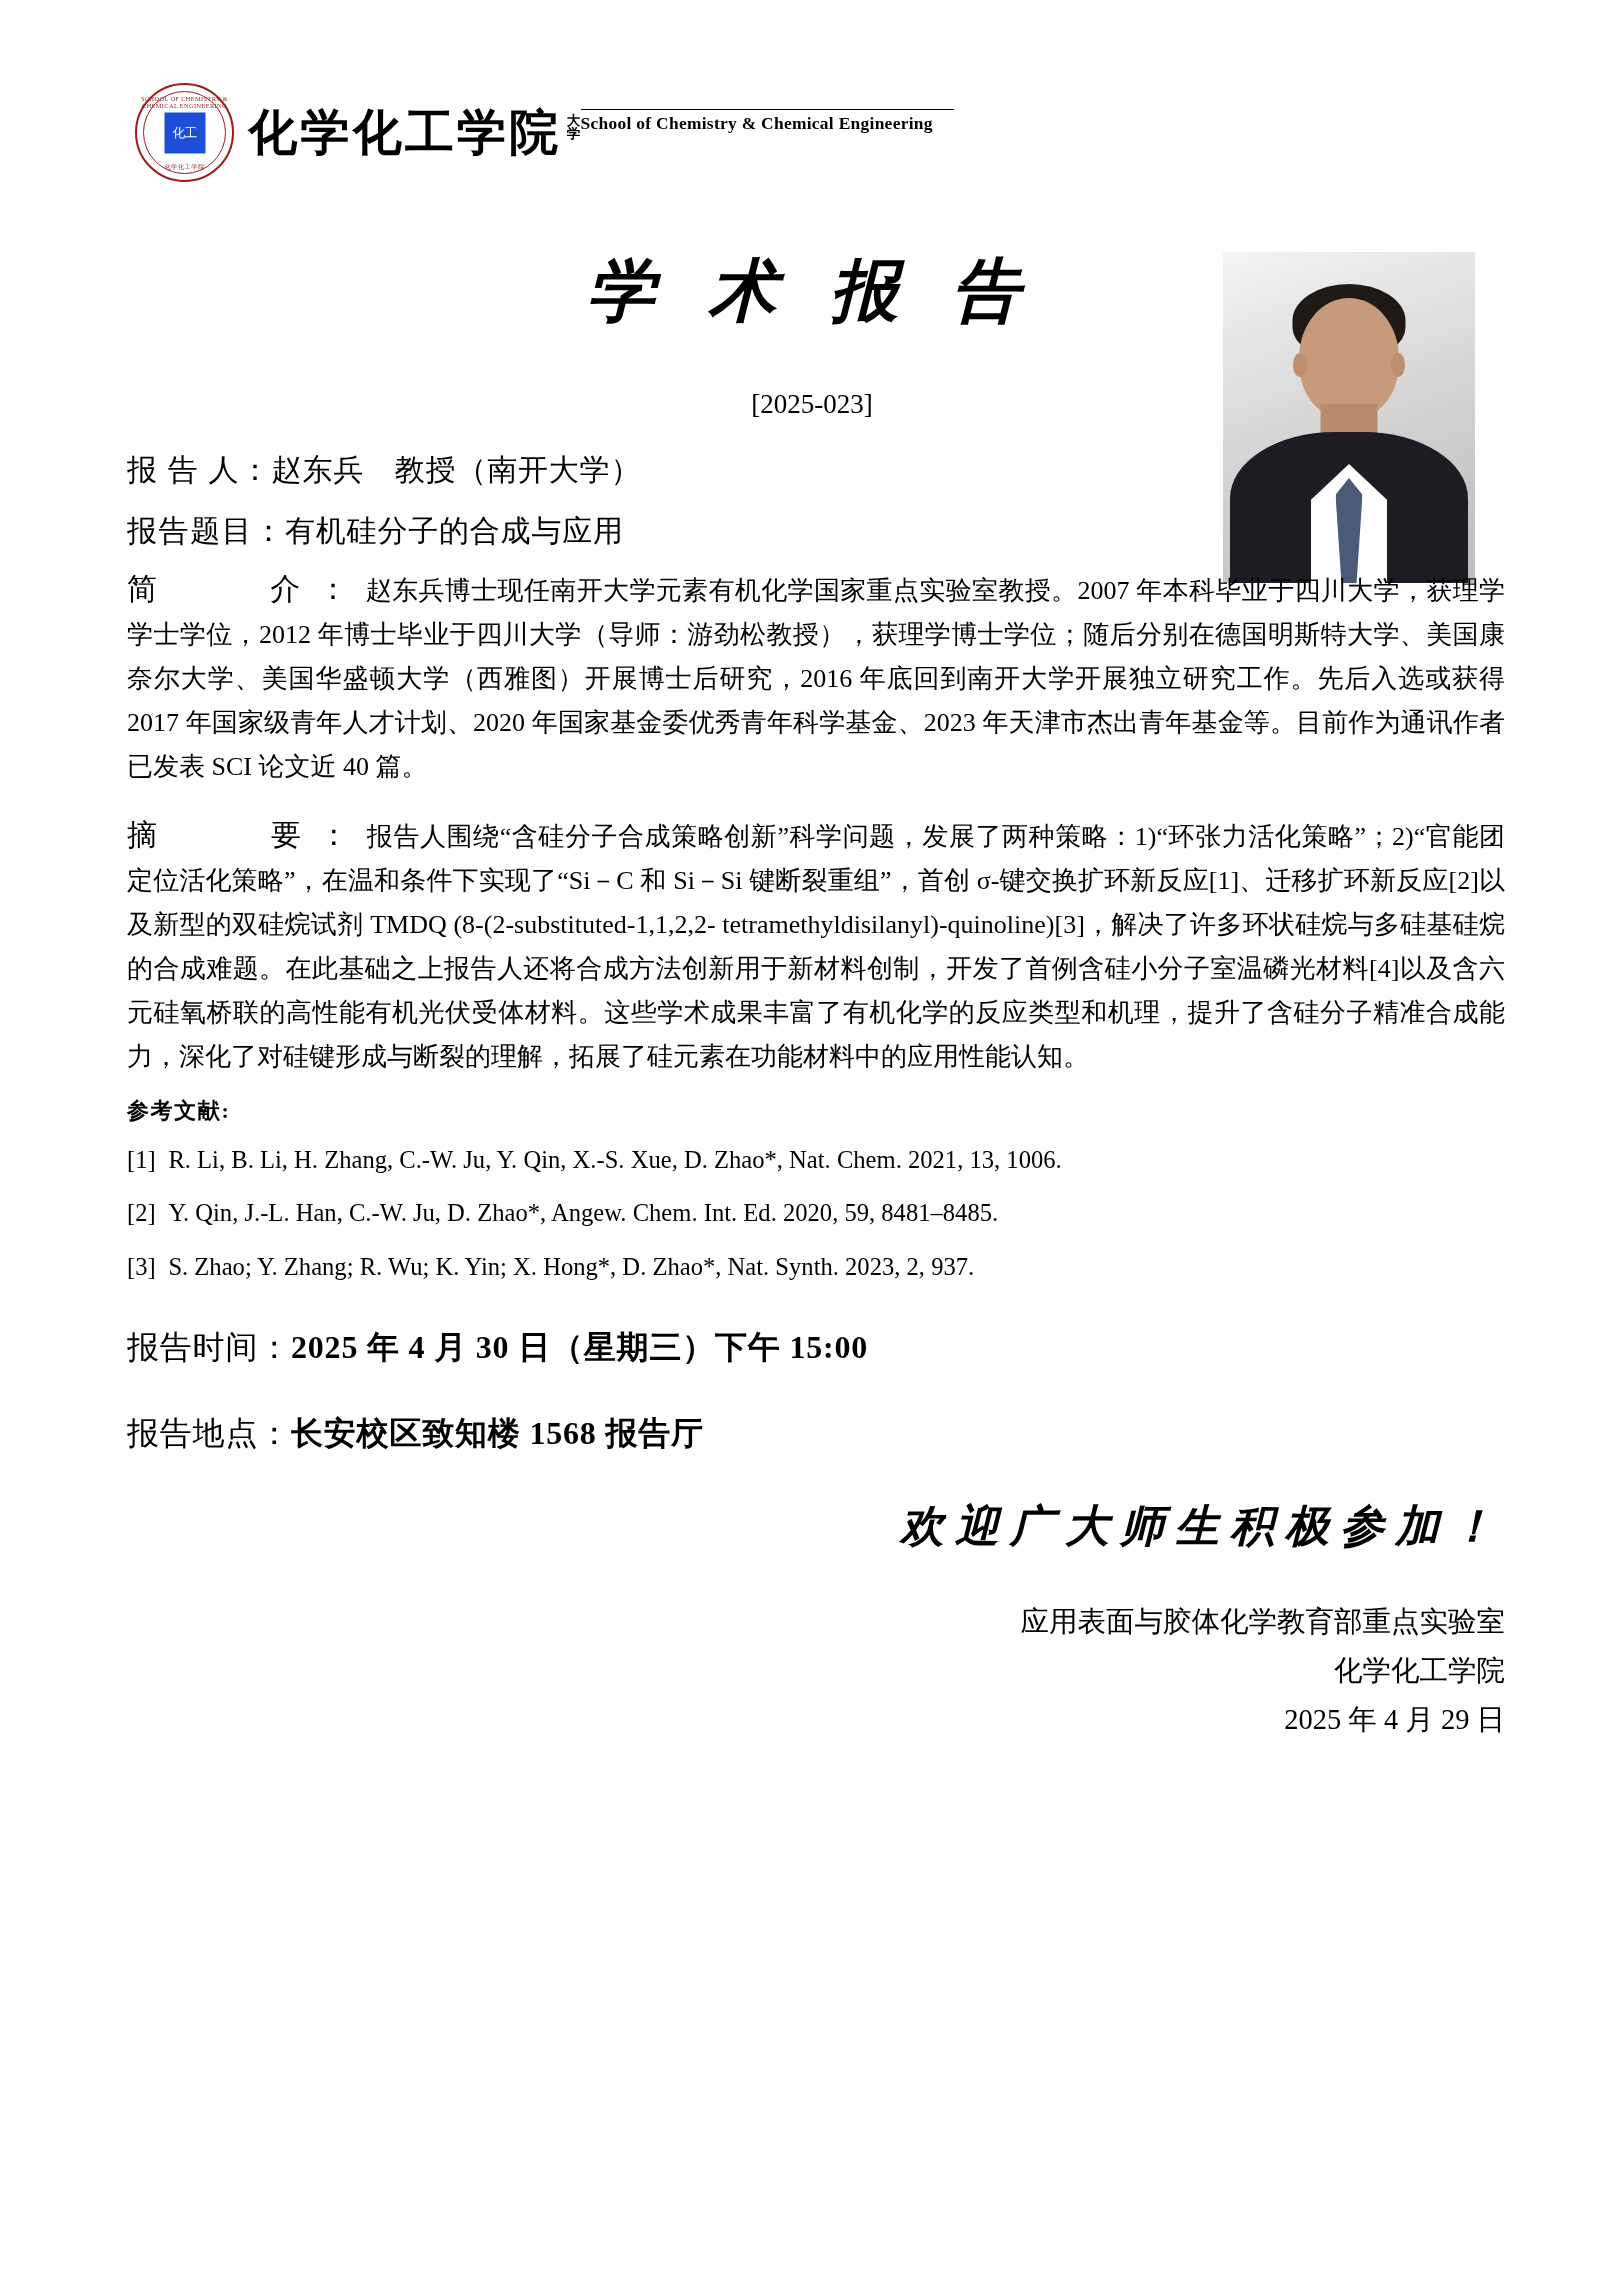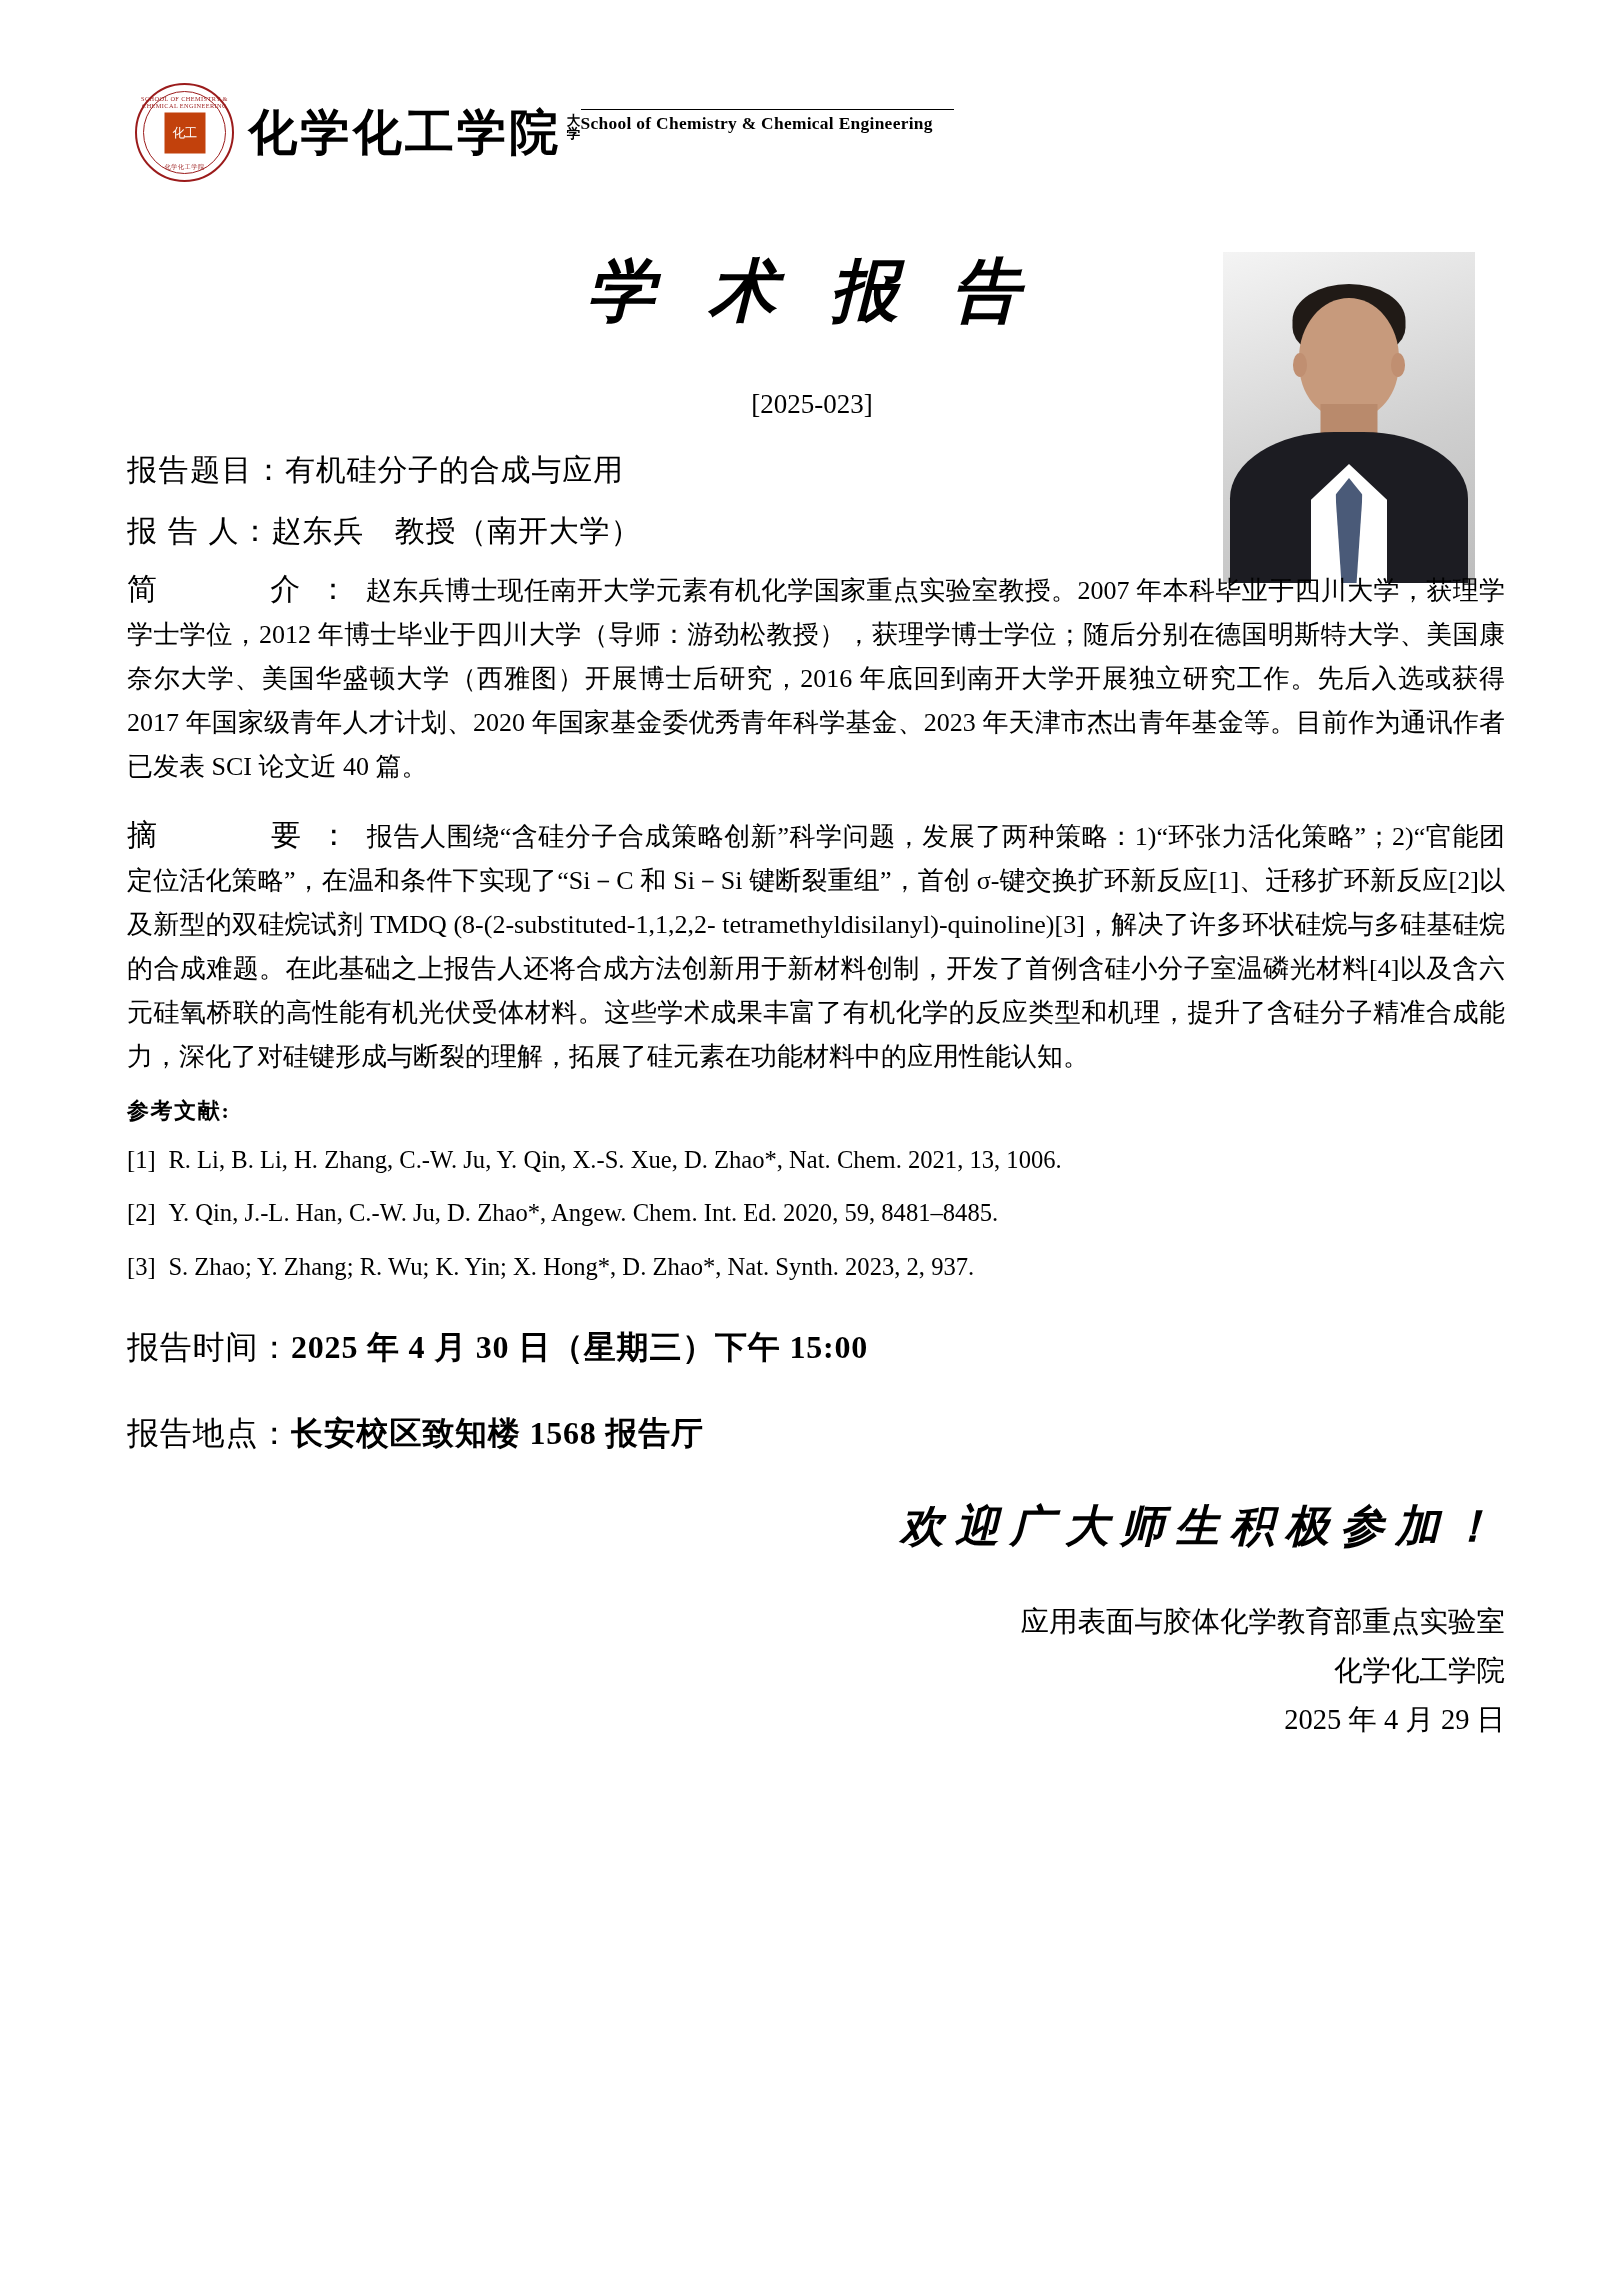--- a/index.html
+++ b/index.html
@@ -48,21 +48,21 @@
     border-radius: 50%;
     border: 0.8px solid #9b1b1b;
   }
   .seal .seal-center {
     position: absolute;
     left: 50%;
     top: 50%;
     transform: translate(-50%, -50%);
     width: 41px;
     height: 41px;
-    background: #c2410c;
+    background: #1d4ed8;
     color: #ffffff;
     font-size: 12.7px;
     line-height: 12.7px;
     font-family: "Liberation Serif", serif;
     display: flex;
     flex-wrap: wrap;
     align-content: center;
     justify-content: center;
     letter-spacing: -0.8px;
     padding: 1.6px;
@@ -326,28 +326,28 @@
     <div class="ear-l"></div>
     <div class="ear-r"></div>
     <div class="neck"></div>
     <div class="suit"></div>
     <div class="shirt"></div>
     <div class="tie"></div>
   </div>
 
   <div class="content">
 
+    <div class="field-row speaker-row">
+      <span class="field-label">报 告 人：</span>
+      <span class="field-value">赵东兵　教授（南开大学）</span>
+    </div>
+
     <div class="field-row title-row">
       <span class="field-label">报告题目：</span>
       <span class="field-value">有机硅分子的合成与应用</span>
-    </div>
-
-    <div class="field-row speaker-row">
-      <span class="field-label">报 告 人：</span>
-      <span class="field-value">赵东兵　教授（南开大学）</span>
     </div>
 
     <div class="para intro">
       <span class="lead">简　　介：</span><span>赵东兵博士现任南开大学元素有机化学国家重点实验室教授。2007 年本科毕业于四川大学，获理学学士学位，2012 年博士毕业于四川大学（导师：游劲松教授），获理学博士学位；随后分别在德国明斯特大学、美国康奈尔大学、美国华盛顿大学（西雅图）开展博士后研究，2016 年底回到南开大学开展独立研究工作。先后入选或获得 2017 年国家级青年人才计划、2020 年国家基金委优秀青年科学基金、2023 年天津市杰出青年基金等。目前作为通讯作者已发表 SCI 论文近 40 篇。</span>
     </div>
 
     <div class="para abstract">
       <span class="lead">摘　　要：</span><span>报告人围绕“含硅分子合成策略创新”科学问题，发展了两种策略：1)“环张力活化策略”；2)“官能团定位活化策略”，在温和条件下实现了“Si－C 和 Si－Si 键断裂重组”，首创 σ-键交换扩环新反应[1]、迁移扩环新反应[2]以及新型的双硅烷试剂 TMDQ (8-(2-substituted-1,1,2,2- tetramethyldisilanyl)-quinoline)[3]，解决了许多环状硅烷与多硅基硅烷的合成难题。在此基础之上报告人还将合成方法创新用于新材料创制，开发了首例含硅小分子室温磷光材料[4]以及含六元硅氧桥联的高性能有机光伏受体材料。这些学术成果丰富了有机化学的反应类型和机理，提升了含硅分子精准合成能力，深化了对硅键形成与断裂的理解，拓展了硅元素在功能材料中的应用性能认知。</span>
     </div>
 

